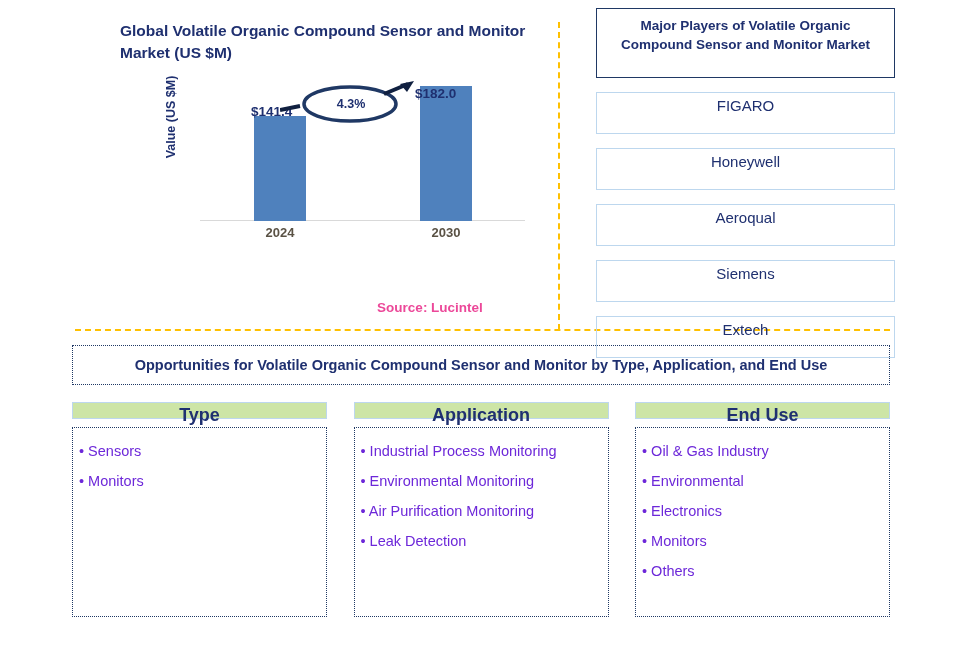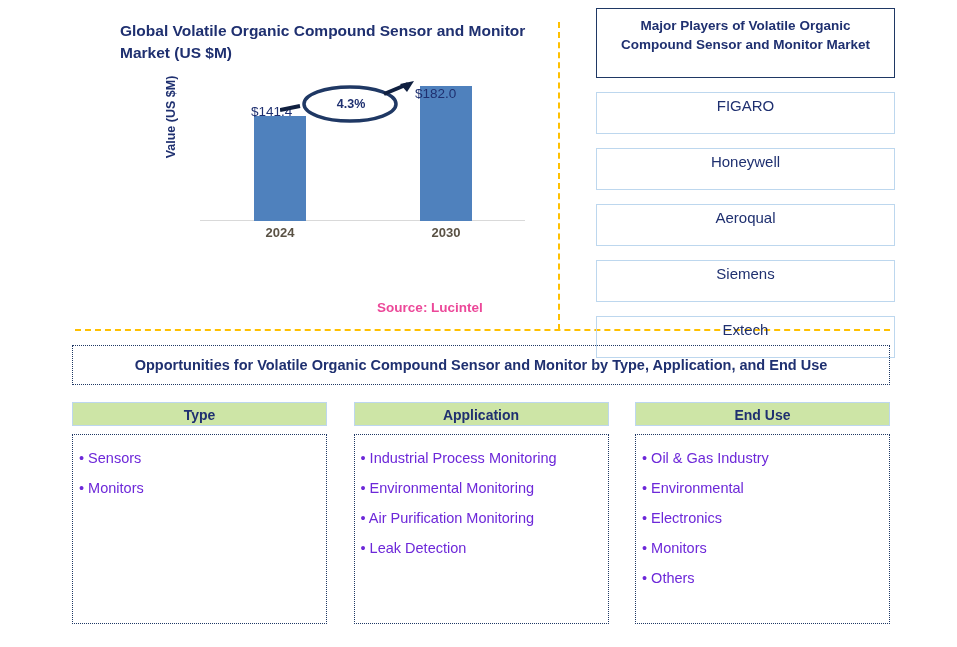--- a/index.html
+++ b/index.html
@@ -92,21 +92,21 @@
     height: 105px;
   }
   .bar-2030 {
     left: 220px;
     width: 52px;
     height: 135px;
   }
   .bar-value {
     position: absolute;
     font-size: 13.5px;
-    font-weight: normal;
+    font-weight: bold;
     color: #1F3070;
     white-space: nowrap;
   }
   .val-2024 {
     left: 251px;
     top: 104px;
   }
   .val-2030 {
     left: 415px;
     top: 86px;
@@ -207,24 +207,24 @@
     width: 818px;
     display: flex;
     justify-content: space-between;
   }
   .column {
     width: 255px;
   }
   .col-head {
     background: #CDE5A6;
     border: 1px solid #BDD7EE;
-    height: 24px;
+    height: 17px;
     line-height: 24px;
     text-align: center;
-    font-size: 14px;
+    font-size: 18px;
     font-weight: bold;
     color: #1F3070;
     box-sizing: border-box;
   }
   .col-body {
     margin-top: 8px;
     border: 1.5px dotted #1F3864;
     height: 190px;
     box-sizing: border-box;
     padding: 8px 6px 6px 6px;

